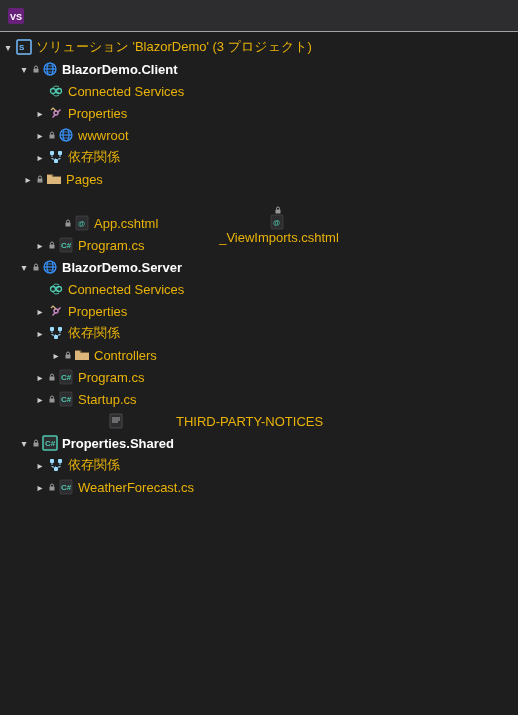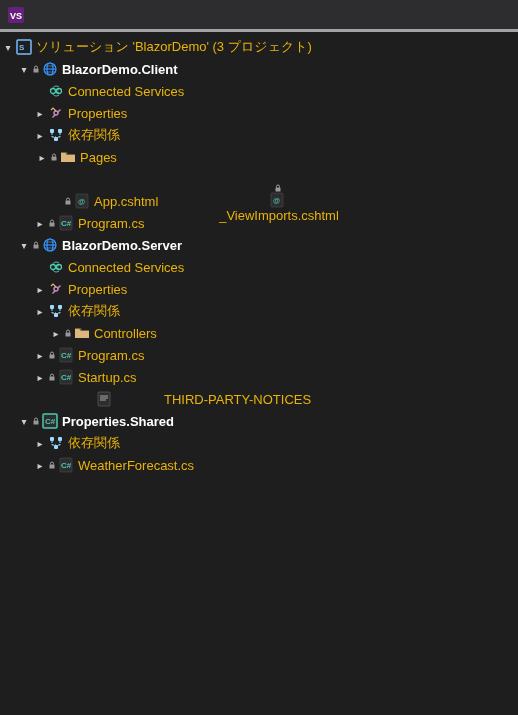--- a/index.html
+++ b/index.html
@@ -12,21 +12,21 @@
       color: #cccccc;
       overflow: hidden;
     }
     .title-bar {
       background-color: #2d2d30;
       height: 32px;
       display: flex;
       align-items: center;
       padding: 0 8px;
       gap: 6px;
-      border-bottom: 3px solid #a3a3a3;
+      border-bottom: 1px solid #a3a3a3;
     }
     .title-bar-icon {
       width: 16px;
       height: 16px;
       flex-shrink: 0;
     }
     .title-bar-text {
       color: #cccccc;
       font-size: 13px;
     }
@@ -147,34 +147,53 @@
         <path d="M12 4 L9 7 L10 8 L13 5 Z" fill="#c586c0"></path>
         <path d="M4 12 L7 9 L8 10 L5 13 Z" fill="#c586c0"></path>
         <circle cx="8" cy="8" r="2" fill="none" stroke="#c586c0" stroke-width="1.5"></circle>
         <path d="M3 5 L5 3 L8 6" fill="none" stroke="#dcb67a" stroke-width="1.2"></path>
       </svg>
       </span>
       <span class="item-label">Properties</span>
     </div>
     <div class="tree-item" style="padding-left: 32px;">
       <span class="expand-arrow collapsed"></span>
+      <span class="lock-badge">
+        <svg width="8" height="8" viewBox="0 0 8 8">
+    <rect x="1.5" y="3.5" width="5" height="4" rx="0.5" fill="#cccccc" opacity="0.7"></rect>
+    <path d="M2.5 3.5 L2.5 2.5 A1.5 1.5 0 0 1 5.5 2.5 L5.5 3.5" fill="none" stroke="#cccccc" stroke-width="1" opacity="0.7"></path>
+  </svg>
+      </span>
+      <span class="icon-wrap">
+        <svg width="16" height="16" viewBox="0 0 16 16">
+        <circle cx="8" cy="8" r="6" fill="none" stroke="#3794ff" stroke-width="1.2"></circle>
+        <ellipse cx="8" cy="8" rx="3" ry="6" fill="none" stroke="#3794ff" stroke-width="1.2"></ellipse>
+        <line x1="2" y1="8" x2="14" y2="8" stroke="#3794ff" stroke-width="1.2"></line>
+        <line x1="3" y1="5" x2="13" y2="5" stroke="#3794ff" stroke-width="0.8"></line>
+        <line x1="3" y1="11" x2="13" y2="11" stroke="#3794ff" stroke-width="0.8"></line>
+      </svg>
+      </span>
+      <span class="item-label">wwwroot</span>
+    </div>
+    <div class="tree-item" style="padding-left: 32px;">
+      <span class="expand-arrow collapsed"></span>
       <span class="icon-wrap">
         <svg width="16" height="16" viewBox="0 0 16 16">
         <rect x="2" y="2" width="4" height="4" rx="1" fill="#9cdcfe"></rect>
         <rect x="10" y="2" width="4" height="4" rx="1" fill="#9cdcfe"></rect>
         <rect x="6" y="10" width="4" height="4" rx="1" fill="#9cdcfe"></rect>
         <line x1="4" y1="6" x2="4" y2="10" stroke="#9cdcfe" stroke-width="1" stroke-dasharray="2,1"></line>
         <line x1="4" y1="10" x2="8" y2="10" stroke="#9cdcfe" stroke-width="1" stroke-dasharray="2,1"></line>
         <line x1="12" y1="6" x2="12" y2="10" stroke="#9cdcfe" stroke-width="1" stroke-dasharray="2,1"></line>
         <line x1="12" y1="10" x2="10" y2="10" stroke="#9cdcfe" stroke-width="1" stroke-dasharray="2,1"></line>
       </svg>
       </span>
       <span class="item-label">依存関係</span>
     </div>
-    <div class="tree-item" style="padding-left: 34px;">
+    <div class="tree-item" style="padding-left: 20px;">
       <span class="expand-arrow collapsed"></span>
       <span class="lock-badge">
         <svg width="8" height="8" viewBox="0 0 8 8">
     <rect x="1.5" y="3.5" width="5" height="4" rx="0.5" fill="#cccccc" opacity="0.7"></rect>
     <path d="M2.5 3.5 L2.5 2.5 A1.5 1.5 0 0 1 5.5 2.5 L5.5 3.5" fill="none" stroke="#cccccc" stroke-width="1" opacity="0.7"></path>
   </svg>
       </span>
       <span class="icon-wrap">
         <svg width="16" height="16" viewBox="0 0 16 16">
         <path d="M1 5 L1 13 L15 13 L15 6 L7 6 L5.5 4 L1 4 Z" fill="#dcb67a"></path>
@@ -332,21 +351,21 @@
   </svg>
       </span>
       <span class="icon-wrap">
         <svg width="16" height="16" viewBox="0 0 16 16">
         <rect x="2" y="1" width="12" height="14" rx="1" fill="#2d2d30" stroke="#555" stroke-width="0.5"></rect>
         <text x="3" y="11" font-size="8" fill="#4ec9b0" font-weight="bold">C#</text>
       </svg>
       </span>
       <span class="item-label">Startup.cs</span>
     </div>
-    <div class="tree-item" style="padding-left: 32px; gap: 48px;">
+    <div class="tree-item" style="padding-left: 44px; gap: 48px;">
       <span class="expand-arrow empty"></span>
       <span class="icon-wrap">
         <svg width="16" height="16" viewBox="0 0 16 16">
         <rect x="2" y="1" width="12" height="14" rx="1" fill="#2d2d30" stroke="#777" stroke-width="0.5"></rect>
         <line x1="4" y1="5" x2="12" y2="5" stroke="#aaa" stroke-width="1"></line>
         <line x1="4" y1="7" x2="12" y2="7" stroke="#aaa" stroke-width="1"></line>
         <line x1="4" y1="9" x2="10" y2="9" stroke="#aaa" stroke-width="1"></line>
       </svg>
       </span>
       <span class="item-label">THIRD-PARTY-NOTICES</span>

